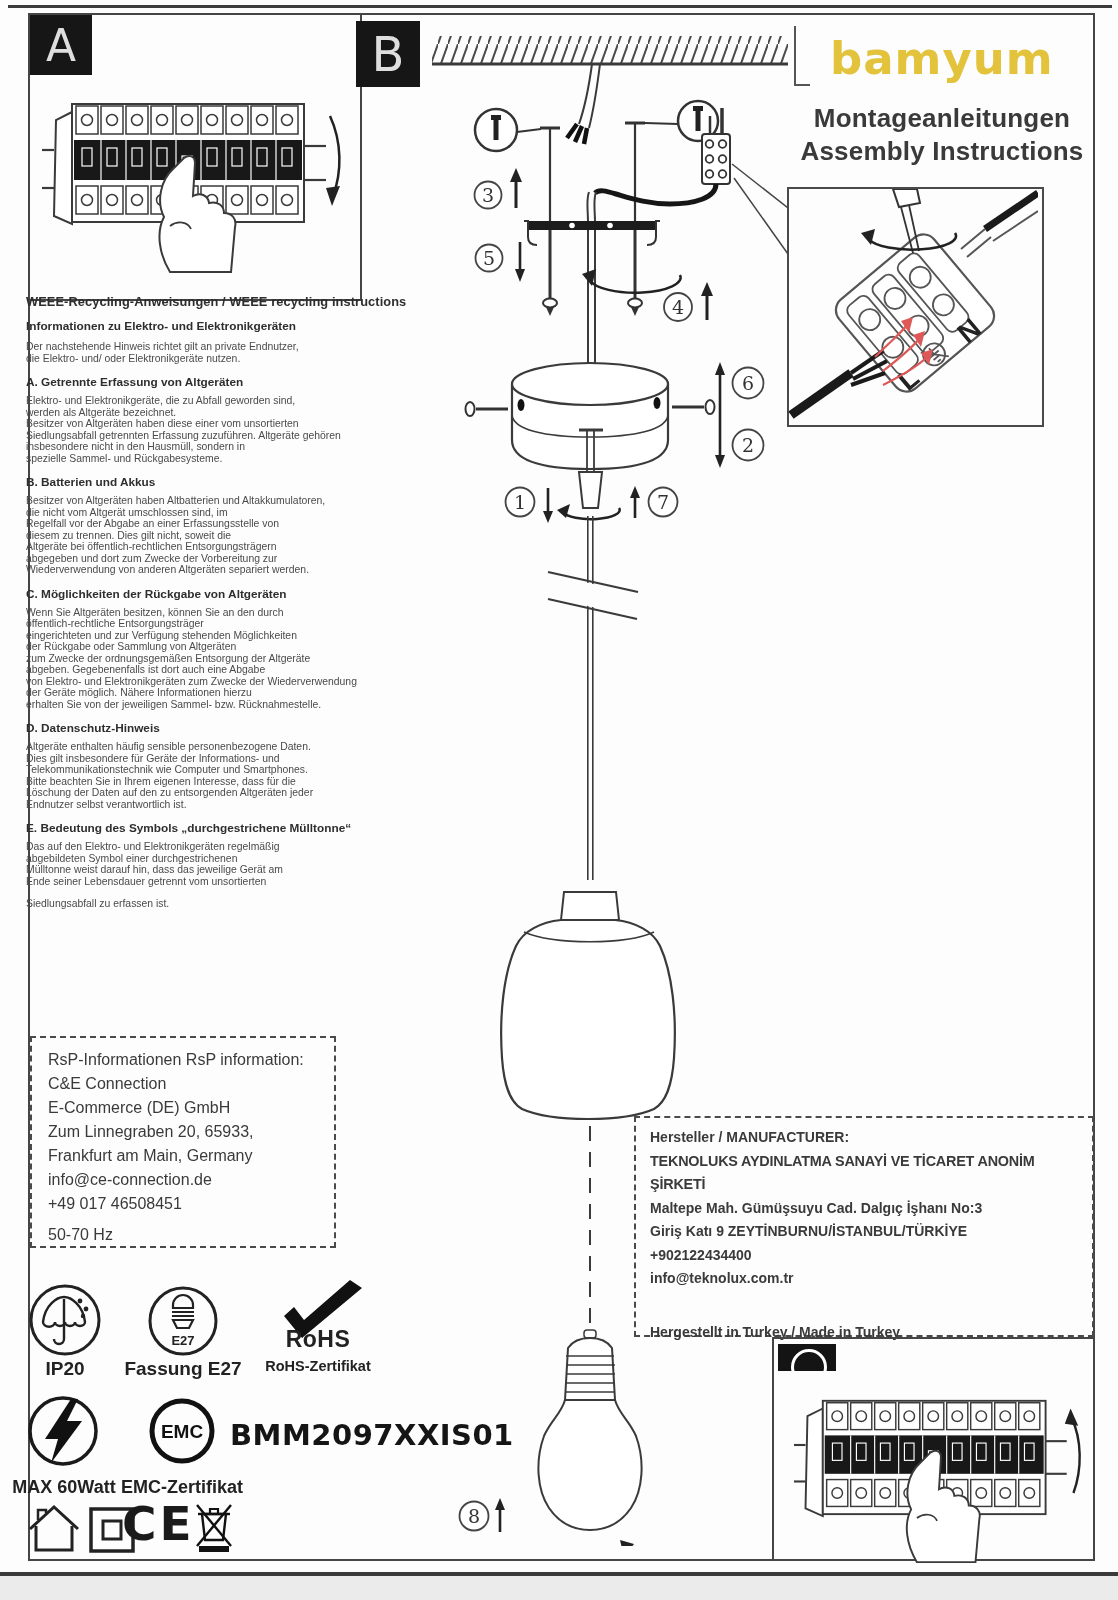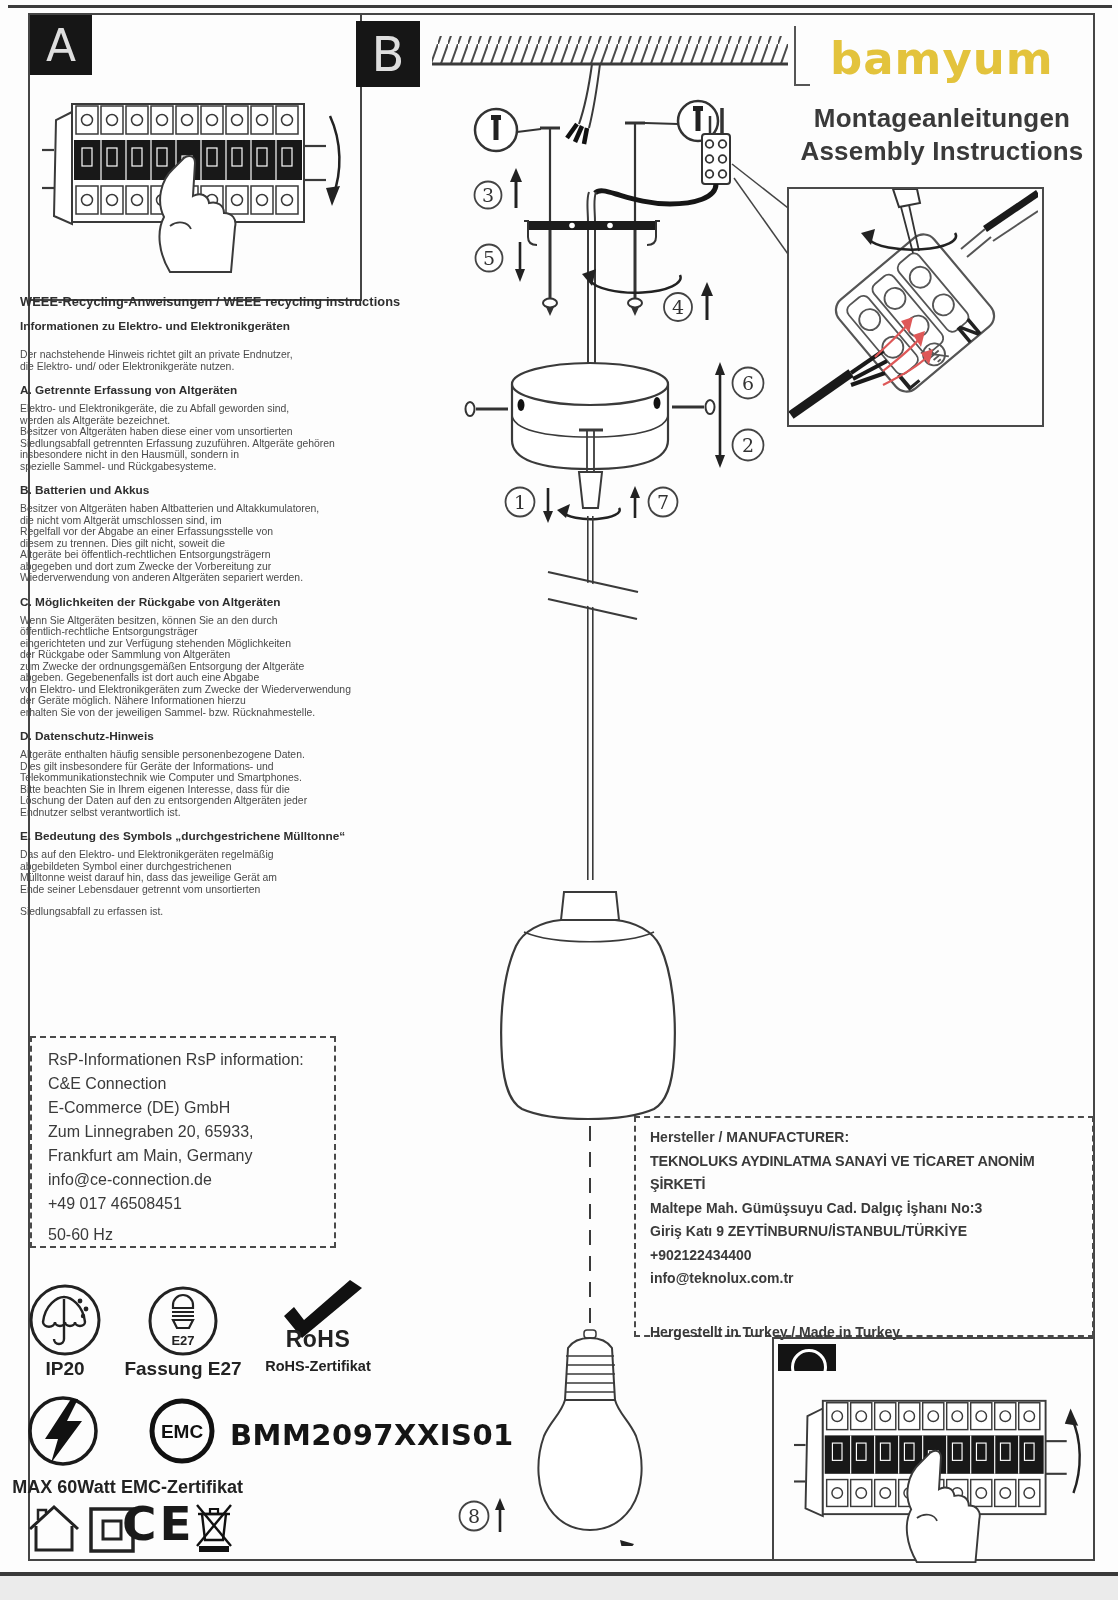--- a/index.html
+++ b/index.html
@@ -17,23 +17,23 @@
   .lmark-h{left:794px;top:84px;width:16px;height:2px;background:#555;}
   .logo{left:830px;top:32px;width:244px;height:58px;text-align:left;
         font-family:"DejaVu Sans",sans-serif;font-weight:800;font-size:45px;letter-spacing:1px;color:#e3c33c;}
   .subtitle{left:796px;top:102px;width:292px;text-align:center;font-weight:bold;
             font-size:26px;line-height:33px;color:#3a3a3a;letter-spacing:0.2px;}
   .detailbox{left:787px;top:187px;width:253px;height:236px;border:2px solid #4a4a4a;}
   .bulbbox{left:758px;top:586px;width:292px;height:106px;border:2px dashed #5a5a5a;border-radius:4px;}
   .bulbbox .t1{left:16px;top:12px;font-size:20px;font-weight:bold;color:#363636;}
   .bulbbox .t2{left:16px;top:48px;font-size:20px;font-weight:bold;color:#363636;}
   .bulbicon{left:205px;top:36px;}
-  .weee{left:20px;top:294px;width:412px;}
+  .weee{left:26px;top:294px;width:412px;}
   .weee-title{font-size:12.8px;font-weight:bold;color:#2e2e2e;margin-bottom:10px;letter-spacing:0.1px;}
-  .weee-sub{font-size:11.8px;font-weight:bold;color:#2e2e2e;margin-bottom:16px;}
+  .weee-sub{font-size:11.8px;font-weight:bold;color:#2e2e2e;margin-bottom:8px;}
   .weee-h{font-size:11.8px;font-weight:bold;color:#2e2e2e;margin:11px 0 6px 0;}
   .weee-b{font-size:10.4px;line-height:11.5px;color:#4a4a4a;white-space:pre-line;}
   .weee-f{font-size:10.4px;color:#4a4a4a;margin-top:11px;}
   .rspbox{left:30px;top:1036px;width:302px;height:208px;border:2px dashed #4a4a4a;}
   .rspbox .inner{position:absolute;left:16px;top:10px;font-size:16px;font-weight:normal;color:#3a3a3a;line-height:24px;}
   .rsp-hz{margin-top:7px;}
   .mfgbox{left:634px;top:1116px;width:456px;height:217px;border:2px dashed #4a4a4a;}
   .mfgbox .inner{position:absolute;left:14px;top:8px;width:430px;font-size:14px;font-weight:bold;color:#3a3a3a;line-height:23.5px;}
   .mfg-co{font-size:14.4px;letter-spacing:-0.2px;}
   .mfg-made{margin-top:30px;}
@@ -434,21 +434,21 @@
 
   <div class="abs rspbox">
     <div class="inner">
       <div>RsP-Informationen RsP information:</div>
       <div>C&amp;E Connection</div>
       <div>E-Commerce (DE) GmbH</div>
       <div>Zum Linnegraben 20, 65933,</div>
       <div>Frankfurt am Main, Germany</div>
       <div>info@ce-connection.de</div>
       <div>+49 017 46508451</div>
-      <div class="rsp-hz">50-60 Hz</div>
+      <div class="rsp-hz">50-70 Hz</div>
     </div>
   </div>
 
   <div class="abs mfgbox">
     <div class="inner">
       <div>Hersteller / MANUFACTURER:</div>
       <div class="mfg-co">TEKNOLUKS AYDINLATMA SANAYİ VE TİCARET ANONİM ŞİRKETİ</div>
       <div>Maltepe Mah. Gümüşsuyu Cad. Dalgıç İşhanı No:3</div>
       <div>Giriş Katı 9 ZEYTİNBURNU/İSTANBUL/TÜRKİYE</div>
       <div>+902122434400</div>

